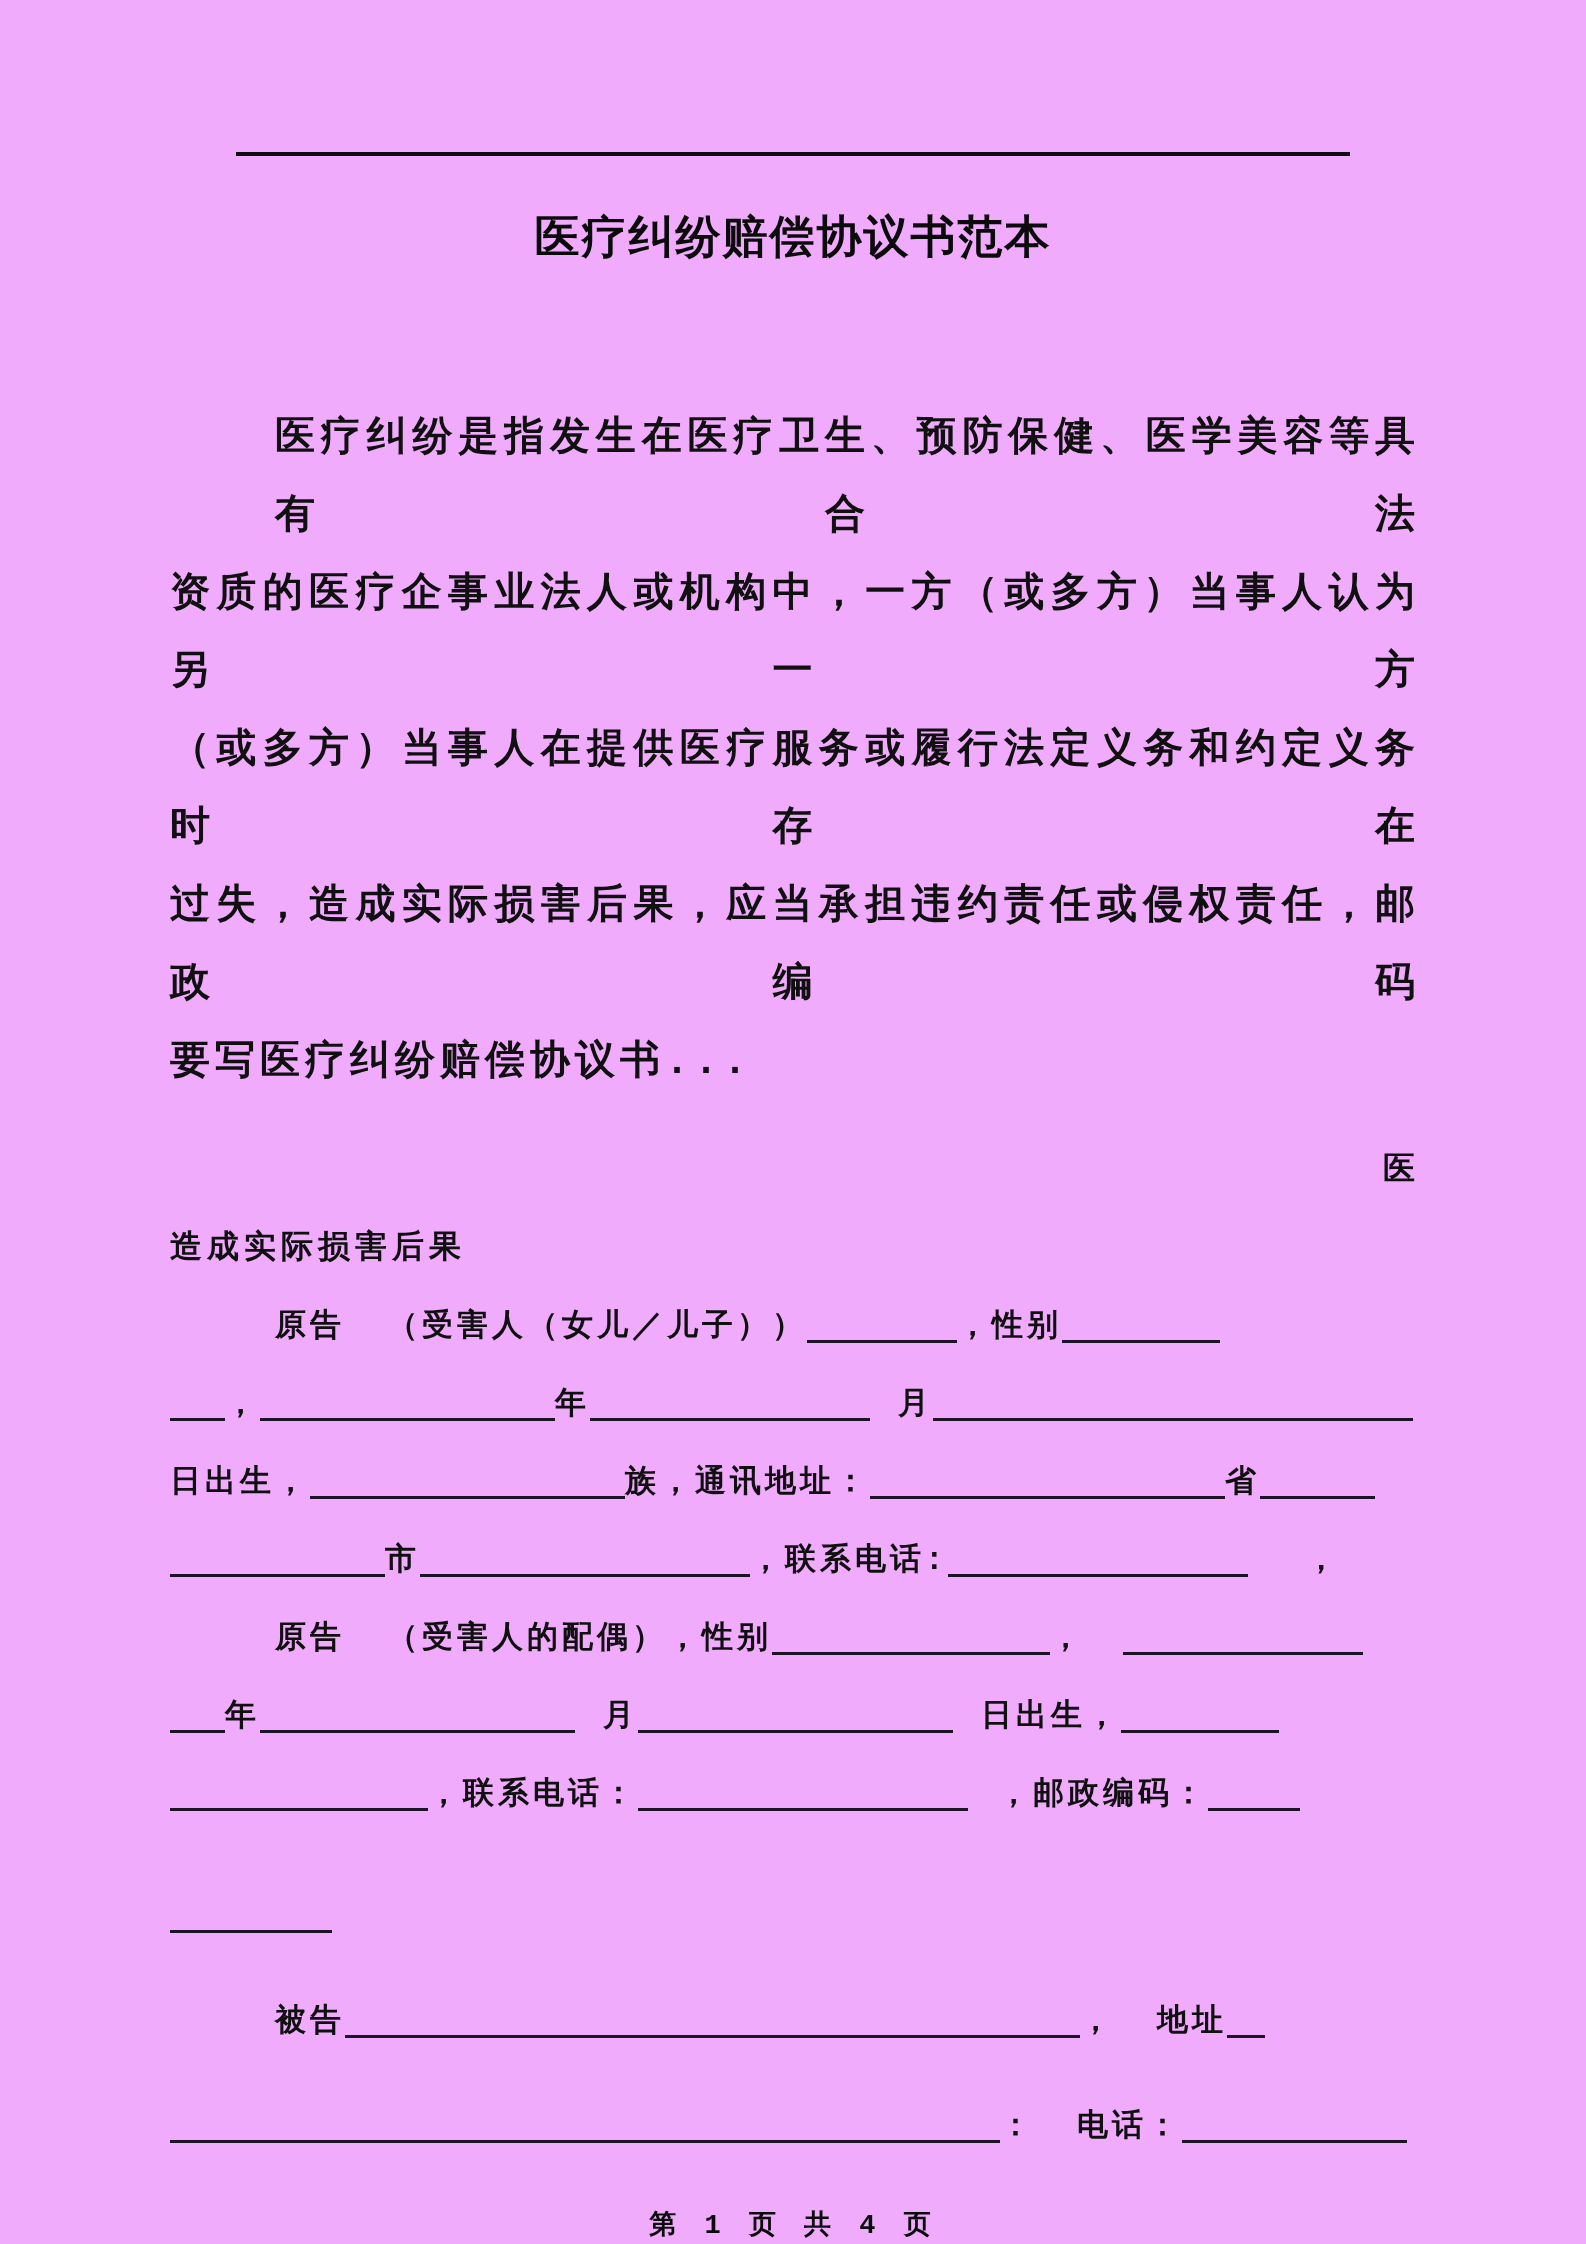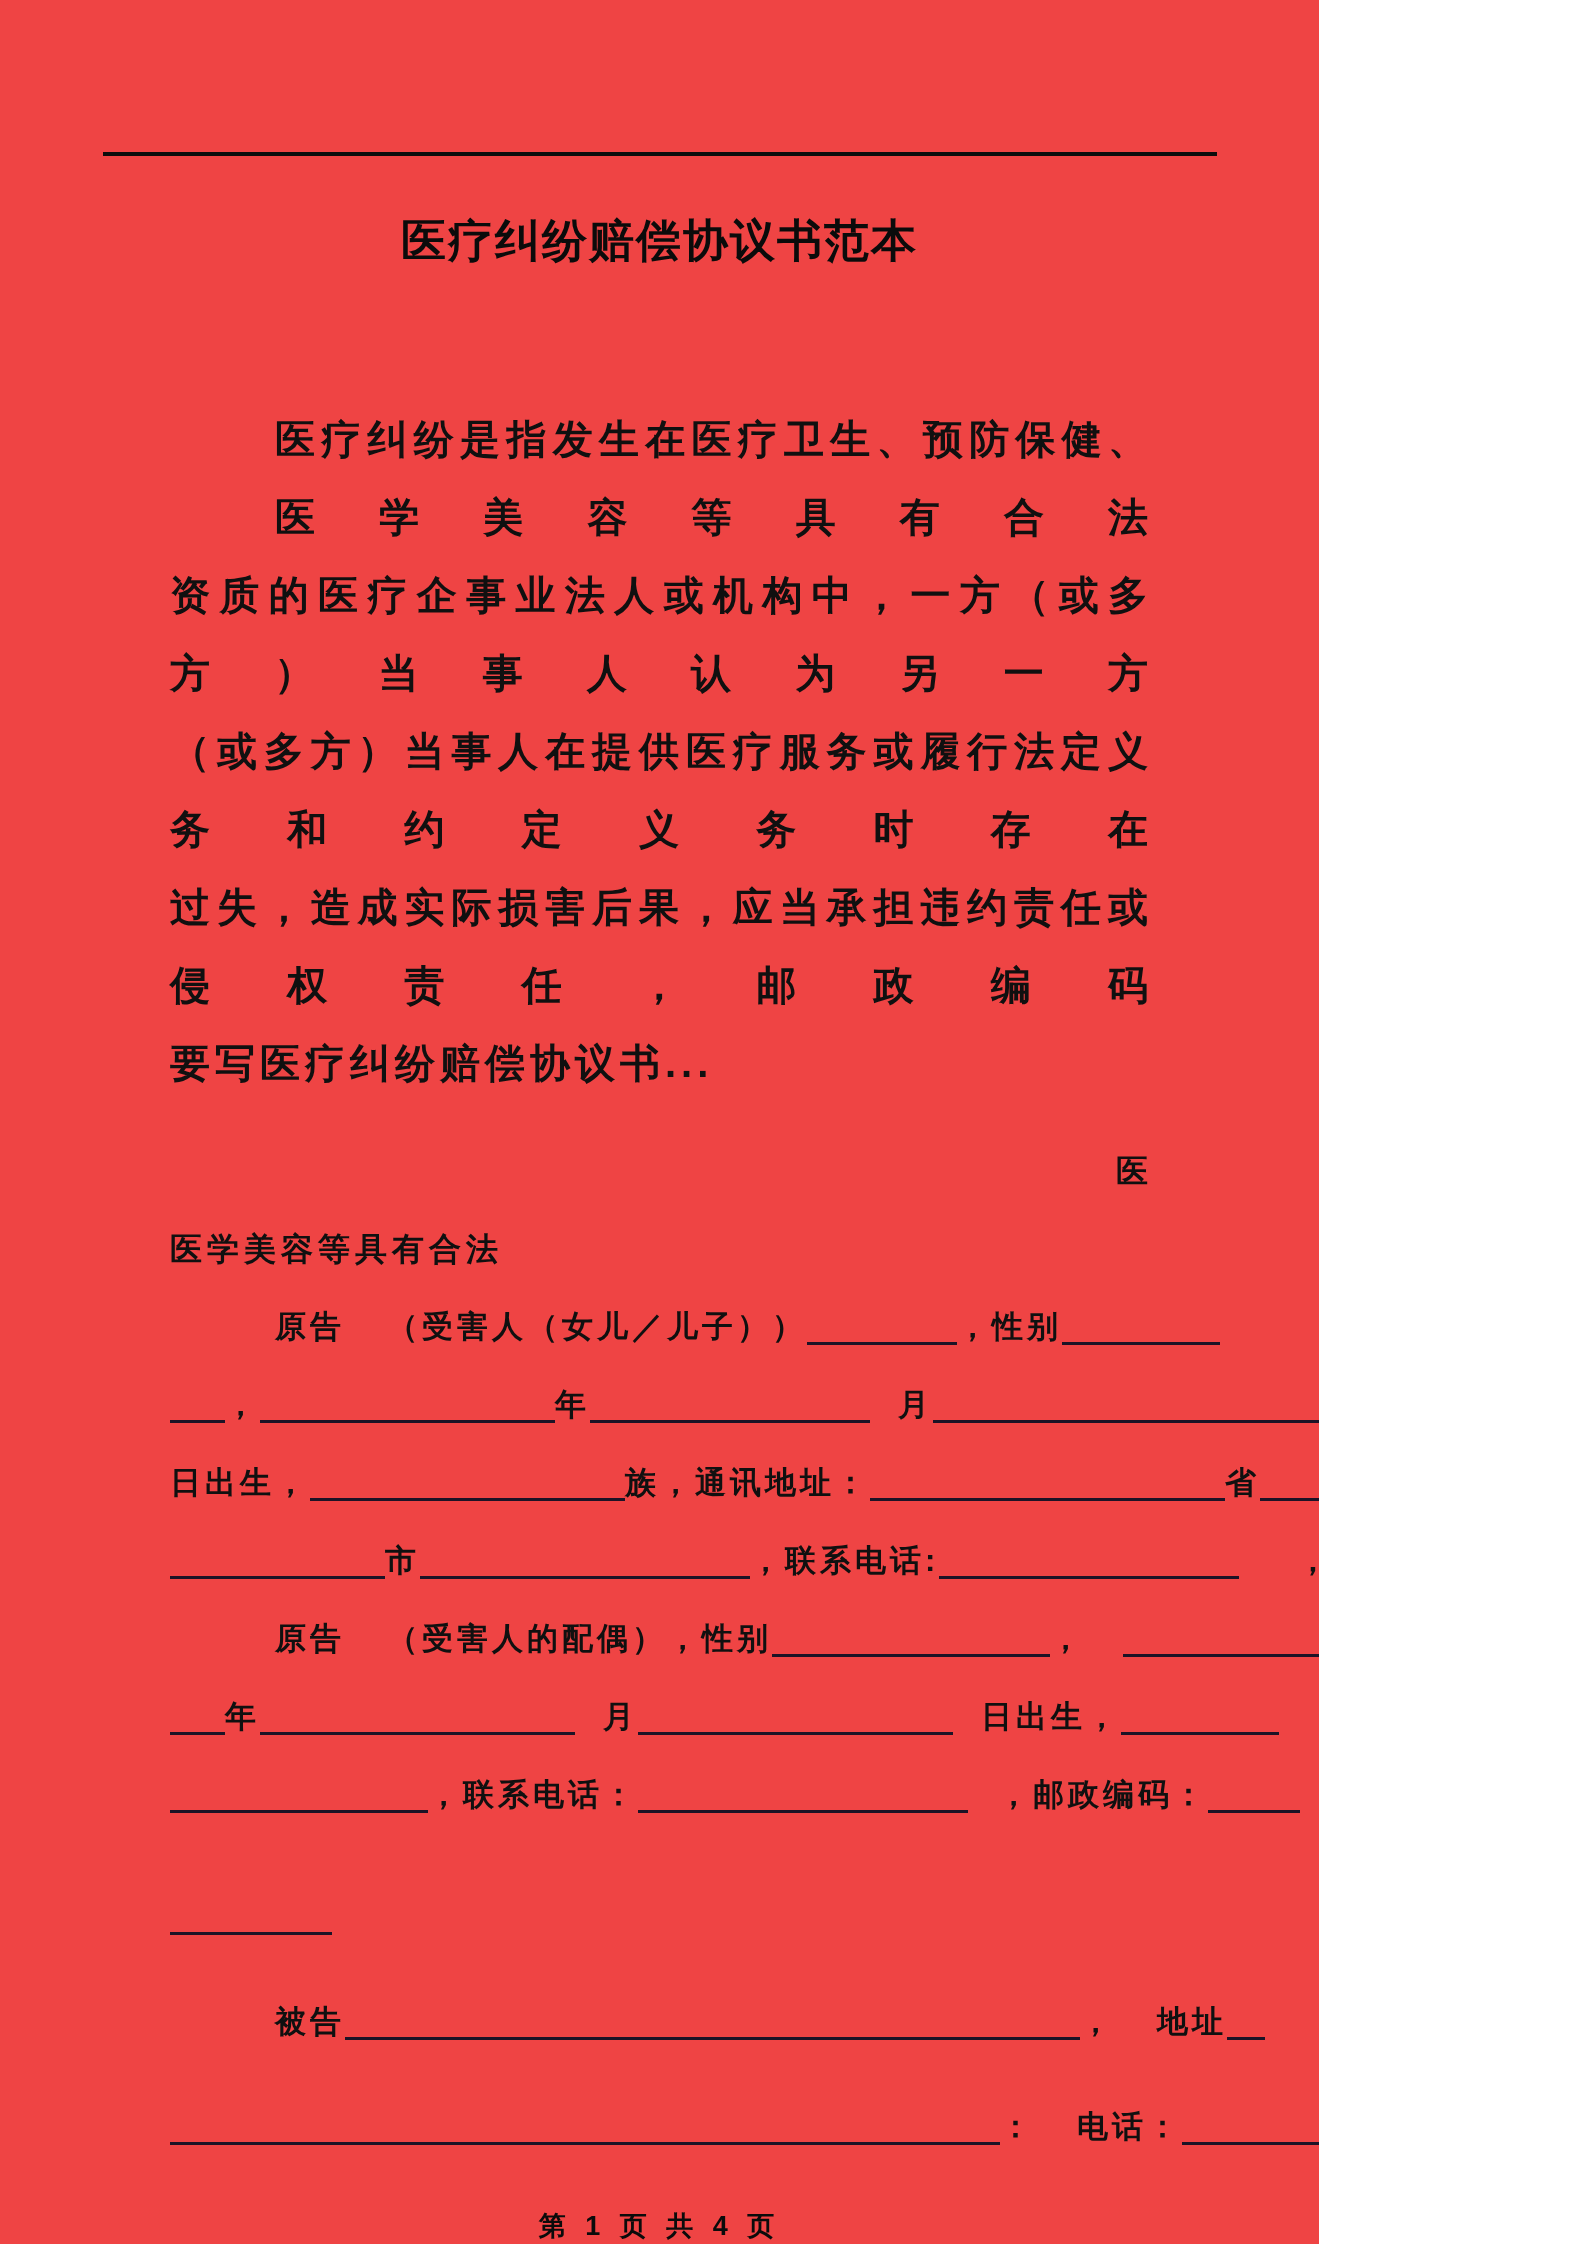--- a/index.html
+++ b/index.html
@@ -1,21 +1,21 @@
 <!DOCTYPE html>
 <html><head>
 <meta charset="utf-8">
 <style>
   html, body { margin: 0; padding: 0; background: #ffffff; }
   .page {
     position: relative;
-    width: 1319px;
+    width: 1586px;
     height: 2244px;
-    background: #ef4444;
-    font-family: Liberation Sans, sans-serif;
+    background: #f0abfc;
+    font-family: Liberation Mono, monospace;
     font-weight: 700;
     color: #101010;
     overflow: hidden;
   }
   .rule {
     margin: 152px auto 0 auto;
     width: 1114px;
     height: 4px;
     background: #0d0d0d;
   }
@@ -96,21 +96,21 @@
 
     <div class="intro">
       <div class="iline fill indent">医疗纠纷是指发生在医疗卫生、预防保健、医学美容等具有合法</div>
       <div class="iline fill">资质的医疗企事业法人或机构中，一方（或多方）当事人认为另一方</div>
       <div class="iline fill">（或多方）当事人在提供医疗服务或履行法定义务和约定义务时存在</div>
       <div class="iline fill">过失，造成实际损害后果，应当承担违约责任或侵权责任，邮政编码</div>
       <div class="iline">要写医疗纠纷赔偿协议书...</div>
     </div>
 
     <div class="subhead-overflow">医</div>
-    <div class="subhead-rest">医学美容等具有合法</div>
+    <div class="subhead-rest">造成实际损害后果</div>
 
     <div class="form">
         <div class="frow indent"><span>原告</span><span class="gap" style="width: 42px;"></span><span>（受害人（女儿／儿子））</span><span class="blank" style="width: 150px;"></span><span>，性别</span><span class="blank" style="width: 158px;"></span></div>
         <div class="frow"><span class="blank" style="width: 55px;"></span><span>，</span><span class="blank" style="width: 295px;"></span><span>年</span><span class="blank" style="width: 280px;"></span><span class="gap" style="width: 28px;"></span><span>月</span><span class="blank" style="width: 480px;"></span></div>
         <div class="frow"><span>日出生，</span><span class="blank" style="width: 315px;"></span><span>族，通讯地址：</span><span class="blank" style="width: 355px;"></span><span>省</span><span class="blank" style="width: 115px;"></span></div>
         <div class="frow"><span class="blank" style="width: 215px;"></span><span>市</span><span class="blank" style="width: 330px;"></span><span>，联系电话:</span><span class="blank" style="width: 300px;"></span><span class="gap" style="width: 58px;"></span><span>，</span></div>
         <div class="frow indent"><span>原告</span><span class="gap" style="width: 42px;"></span><span>（受害人的配偶），性别</span><span class="blank" style="width: 278px;"></span><span>，</span><span class="gap" style="width: 38px;"></span><span class="blank" style="width: 240px;"></span></div>
         <div class="frow"><span class="blank" style="width: 55px;"></span><span>年</span><span class="blank" style="width: 315px;"></span><span class="gap" style="width: 28px;"></span><span>月</span><span class="blank" style="width: 315px;"></span><span class="gap" style="width: 28px;"></span><span>日出生，</span><span class="blank" style="width: 158px;"></span></div>
         <div class="frow"><span class="blank" style="width: 258px;"></span><span>，联系电话：</span><span class="blank" style="width: 330px;"></span><span class="gap" style="width: 30px;"></span><span>，邮政编码：</span><span class="blank" style="width: 92px;"></span></div>
         <div class="frow tall space-before"><span class="blank" style="width: 162px;"></span></div>

